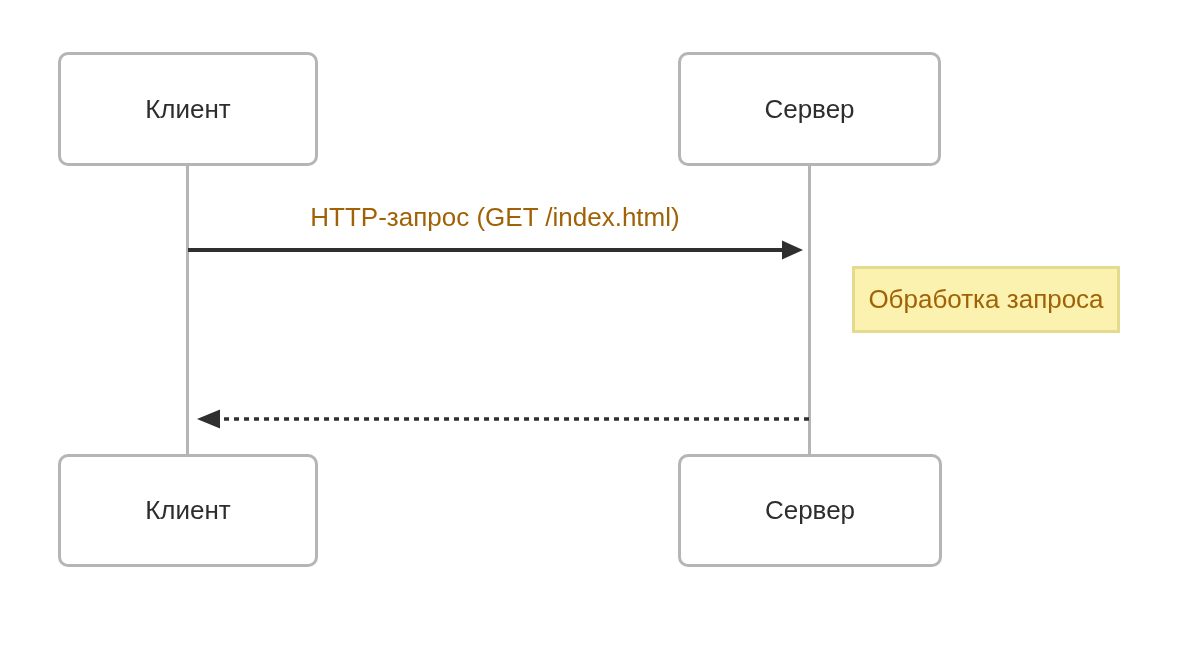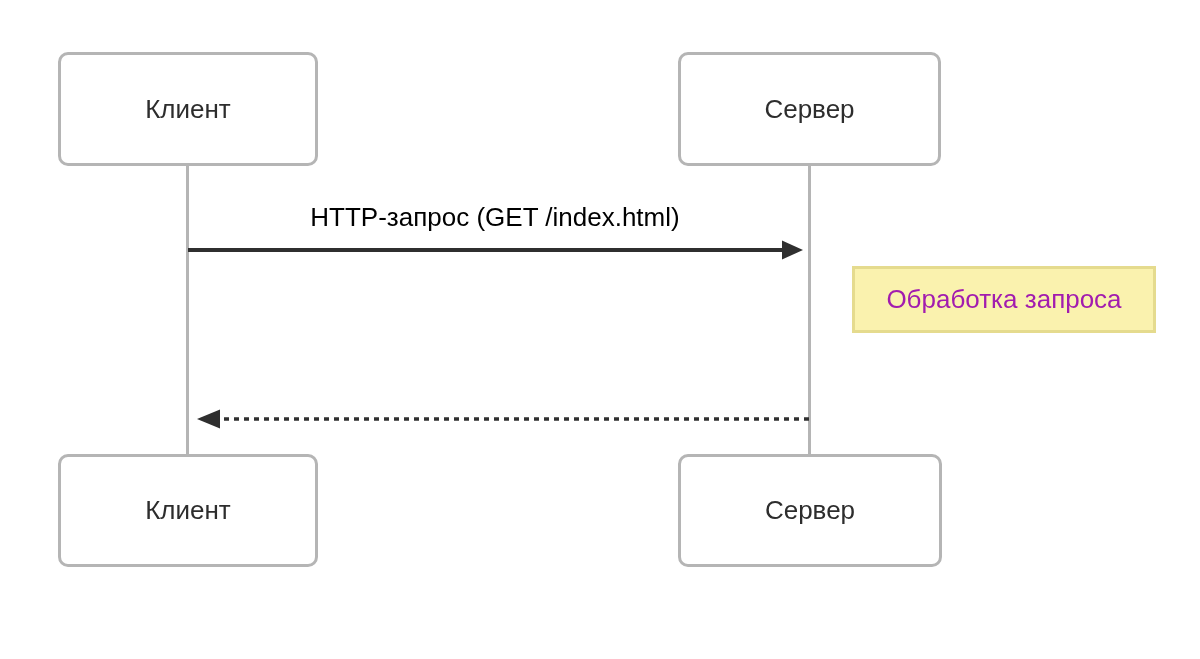--- a/index.html
+++ b/index.html
@@ -28,38 +28,38 @@
     font-size: 26px;
     color: #2d2d2d;
   }
   #actor-client-top  { left: 58px;  top: 52px;  width: 260px; height: 114px; }
   #actor-server-top  { left: 678px; top: 52px;  width: 263px; height: 114px; }
   #actor-client-bottom { left: 58px;  top: 454px; width: 260px; height: 113px; }
   #actor-server-bottom { left: 678px; top: 454px; width: 264px; height: 113px; }
   .msg-label {
     position: absolute;
     font-size: 26px;
-    color: #000000;
+    color: #a16207;
     text-align: center;
     white-space: nowrap;
   }
   #label-request  { left: 188px; top: 202px; width: 614px; }
   #label-response { left: 196px; top: 372px; width: 614px; }
   .note {
     position: absolute;
     left: 852px; top: 266px;
-    width: 304px; height: 67px;
+    width: 268px; height: 67px;
     box-sizing: border-box;
     background: #faf2ae;
     border: 3px solid #e5db8e;
     display: flex;
     align-items: center;
     justify-content: center;
     font-size: 26px;
-    color: #a21caf;
+    color: #a16207;
   }
 </style>
 </head>
 <body>
 
 <div class="canvas">
 
   <svg class="diagram-svg" viewBox="0 0 1200 659">
 
     <line x1="187.5" y1="166" x2="187.5" y2="455" stroke="#b5b5b5" stroke-width="3"></line>

